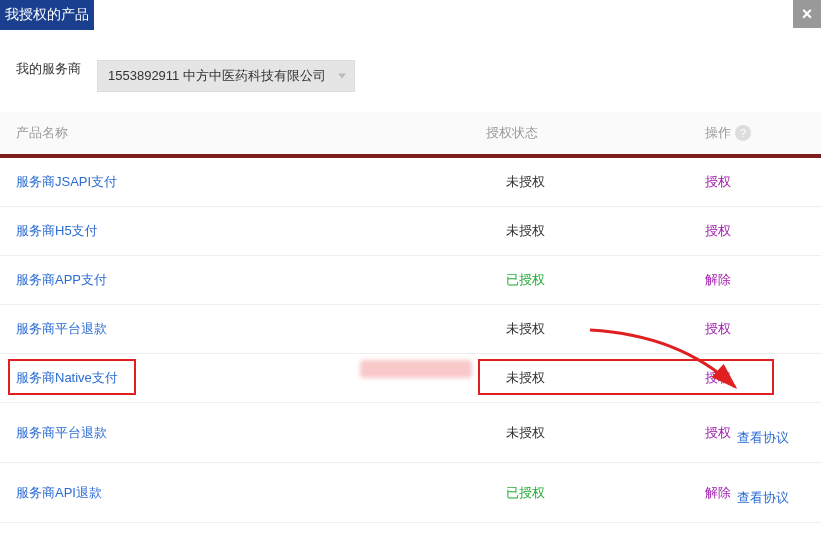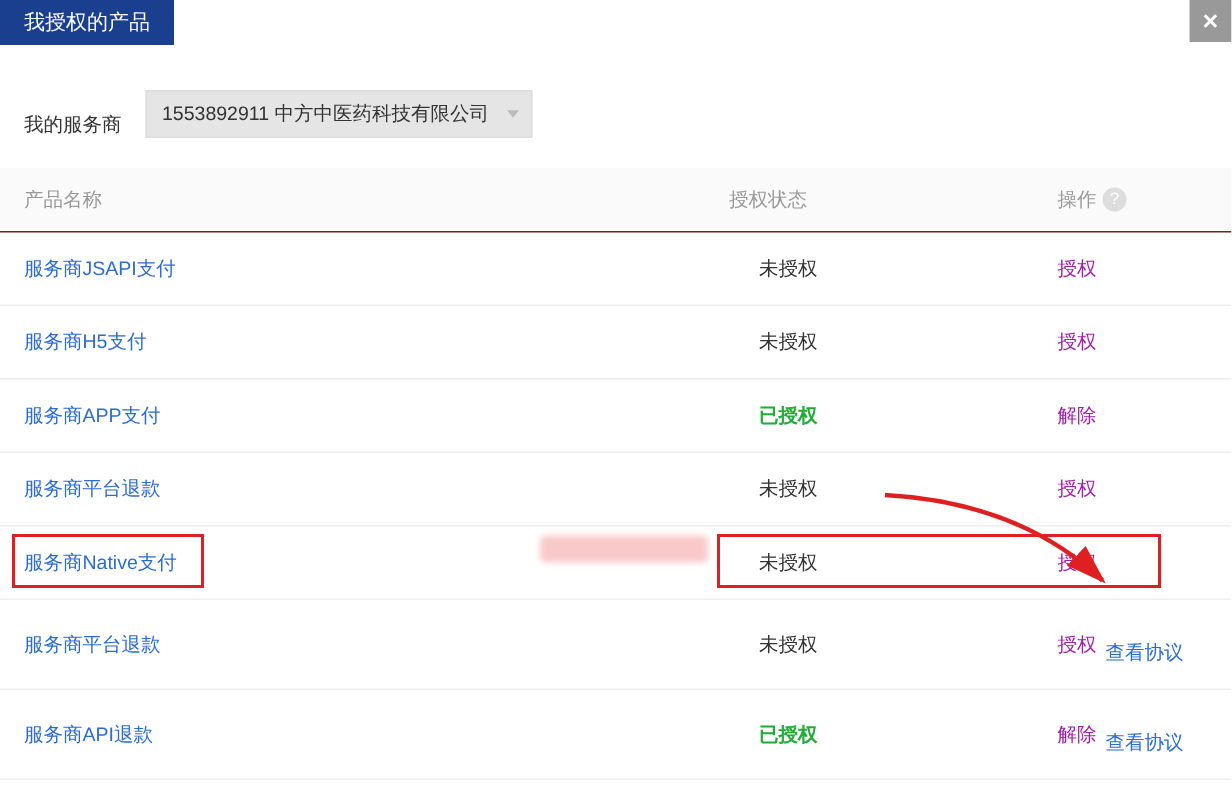--- a/index.html
+++ b/index.html
@@ -8,21 +8,21 @@
       font-size: 13px;
       color: #333;
       background: #fff;
       width: 821px;
       height: 537px;
       position: relative;
     }
     .header {
       background: #1b3f8f;
       color: #fff;
-      padding: 6px 16px;
+      padding: 6px 5px;
       font-size: 14px;
       display: inline-block;
     }
     .close-btn {
       position: absolute;
       right: 0;
       top: 0;
       width: 28px;
       height: 28px;
       background: #999;
@@ -30,21 +30,21 @@
       display: flex;
       align-items: center;
       justify-content: center;
       cursor: pointer;
       font-size: 18px;
       font-weight: bold;
     }
     .filter-row {
       padding: 30px 16px 20px 16px;
       display: flex;
-      align-items: flex-end;
+      align-items: flex-start;
     }
     .filter-label {
       color: #333;
       margin-right: 16px;
     }
     .select-box {
       border: 1px solid #ddd;
       padding: 6px 28px 6px 10px;
       position: relative;
       min-width: 240px;
@@ -61,21 +61,21 @@
       border-left: 4px solid transparent;
       border-right: 4px solid transparent;
       border-top: 5px solid #bbb;
     }
     .table {
       width: 100%;
     }
     .table-header {
       display: flex;
       padding: 12px 16px;
-      border-bottom: 1px solid #7f1d1d;
+      border-bottom: 4px solid #7f1d1d;
       color: #999;
       background: #fafafa;
     }
     .col-name { flex: 0 0 470px; }
     .col-status { flex: 1; }
     .col-action { flex: 0 0 100px; text-align: center; display: flex; align-items: center; }
     .help-icon {
       display: inline-flex;
       width: 16px; height: 16px;
       border-radius: 50%;
@@ -89,21 +89,21 @@
     .table-row {
       display: flex;
       padding: 15px 16px;
       border-bottom: 1px solid #eee;
       align-items: center;
       position: relative;
       gap: 20px;
     }
     .link { color: #2b6cd4; cursor: pointer; }
     .status-no { color: #333; }
-    .status-yes { color: #22ac38; font-weight: bold; }
+    .status-yes { color: #22ac38; }
     .action-text { color: #a21caf; cursor: pointer; margin-right: 6px; }
     .action-link { color: #2b6cd4; cursor: pointer; margin-top: 11px; }
     .hl-name {
       border: 2px solid #e02020;
       position: absolute;
       left: 8px; top: 5px;
       width: 128px; height: 36px;
       pointer-events: none;
     }
     .hl-right {

